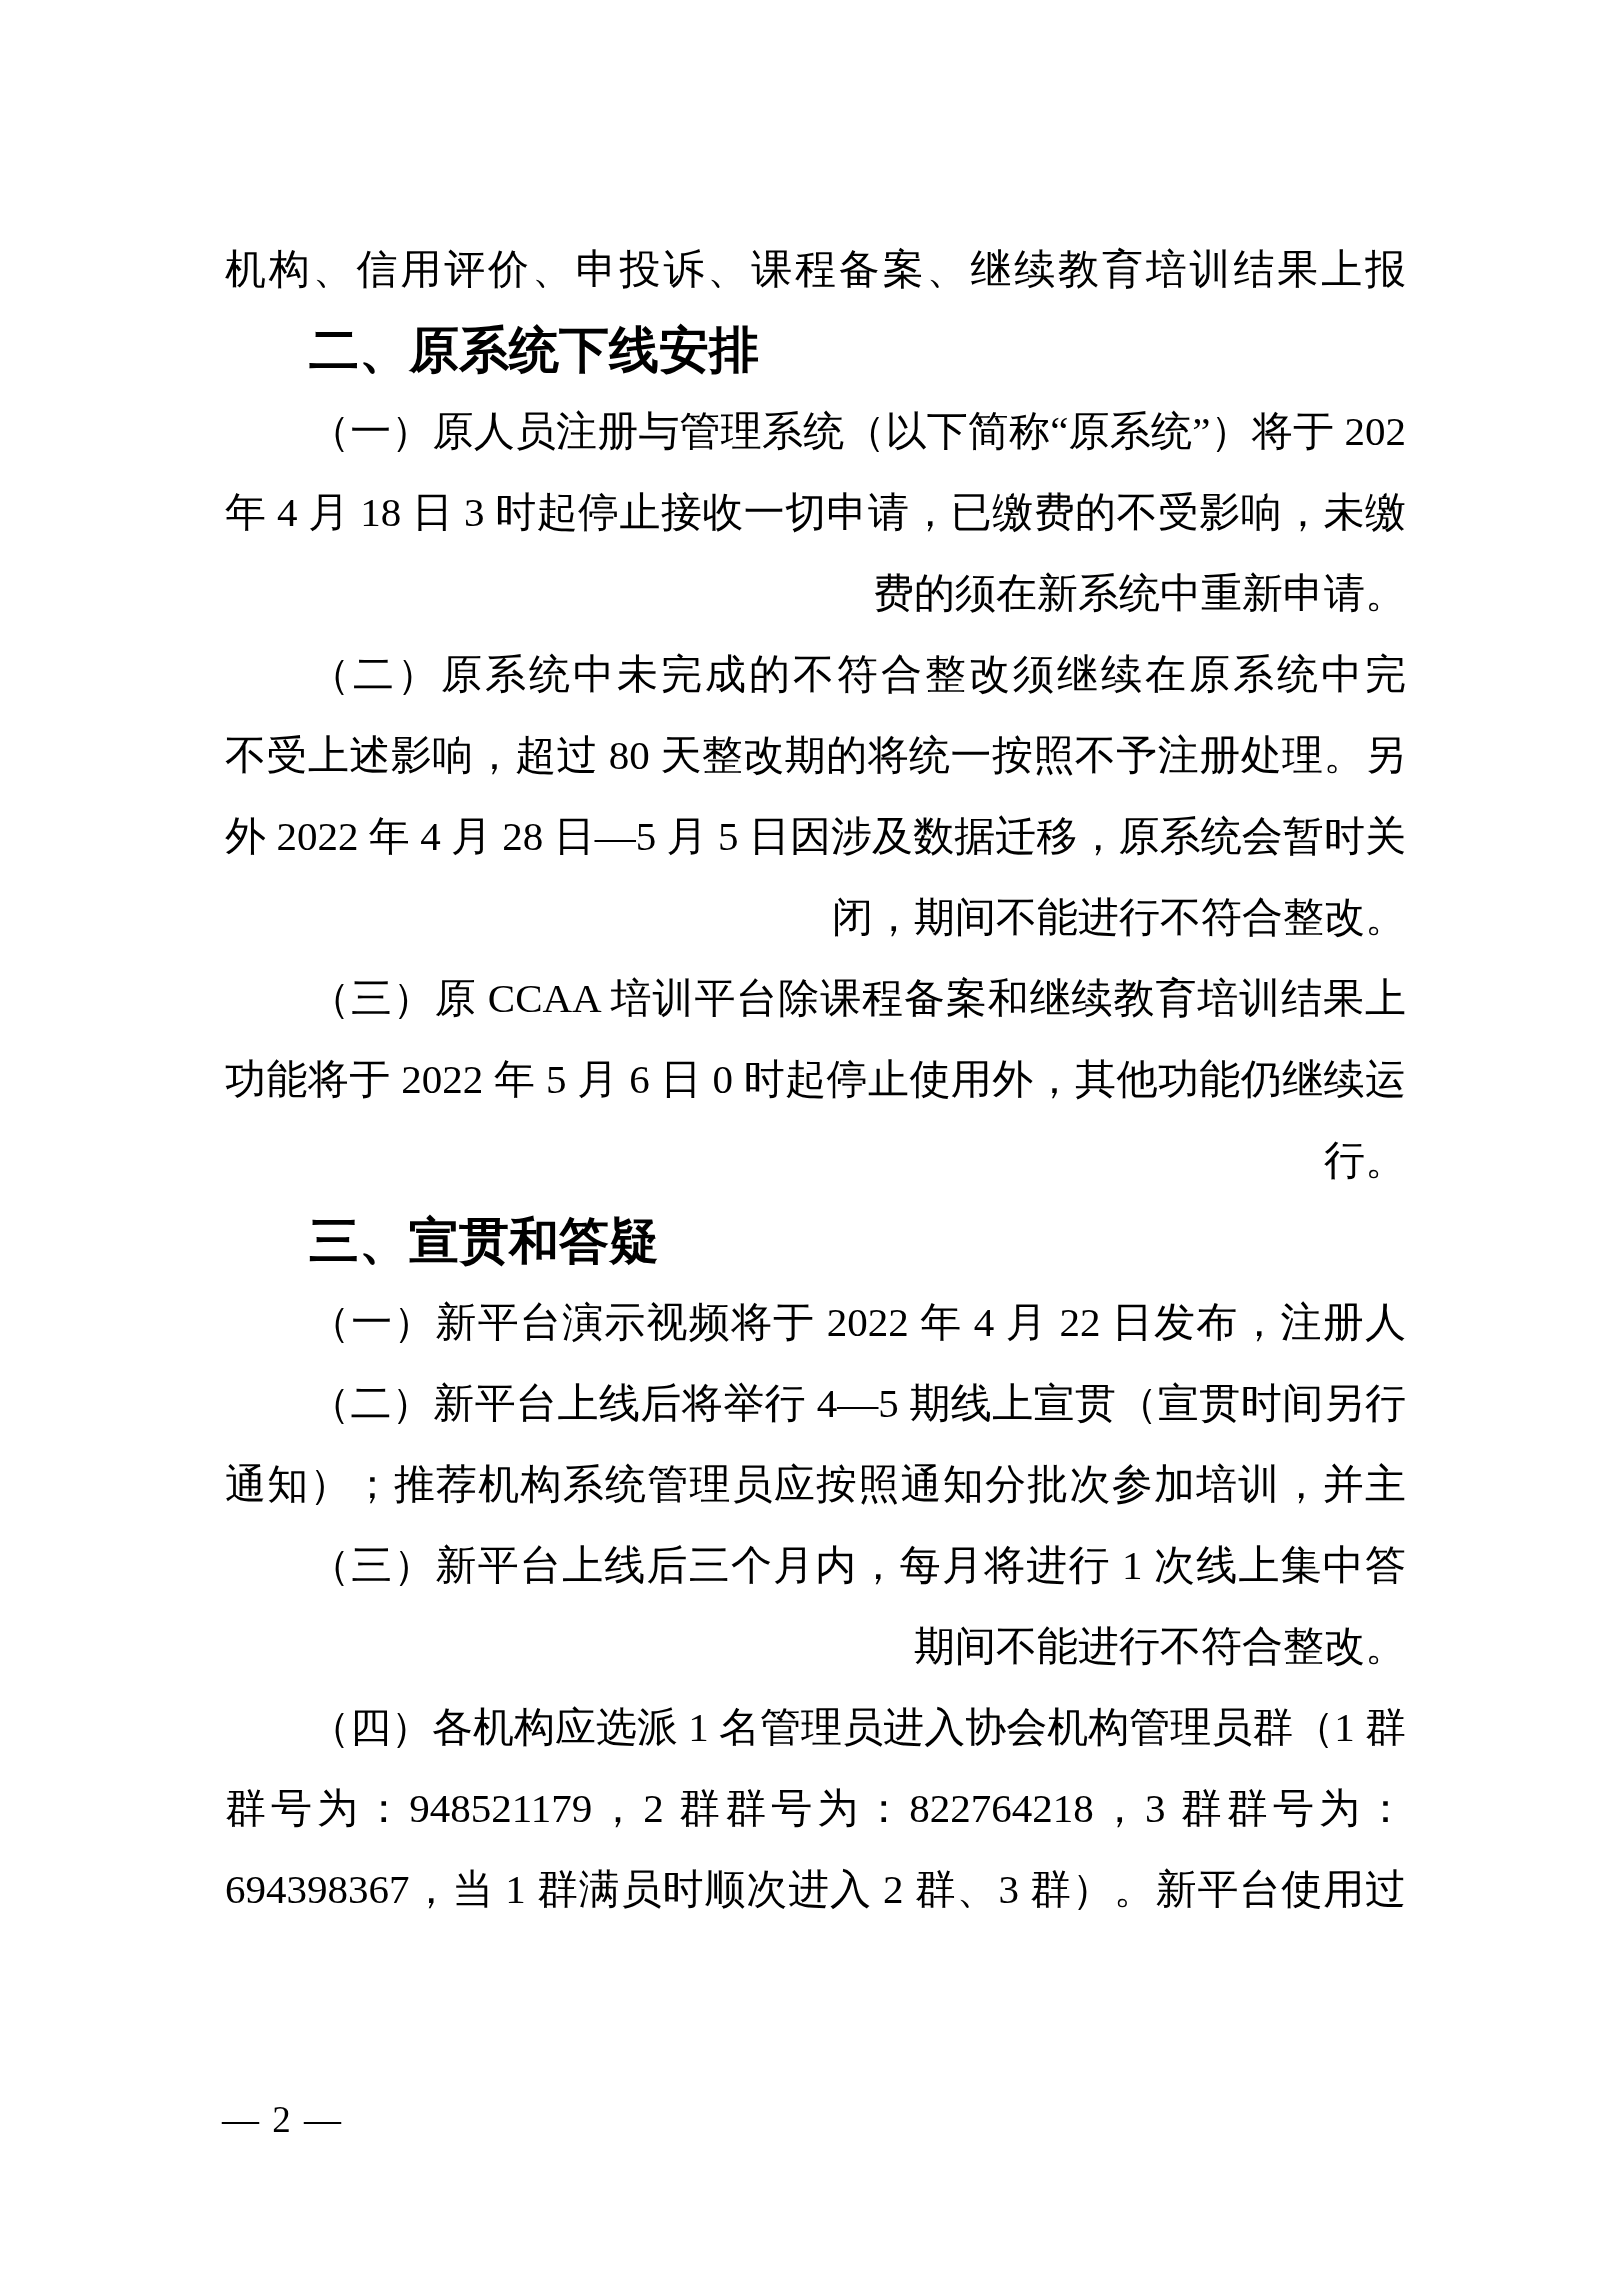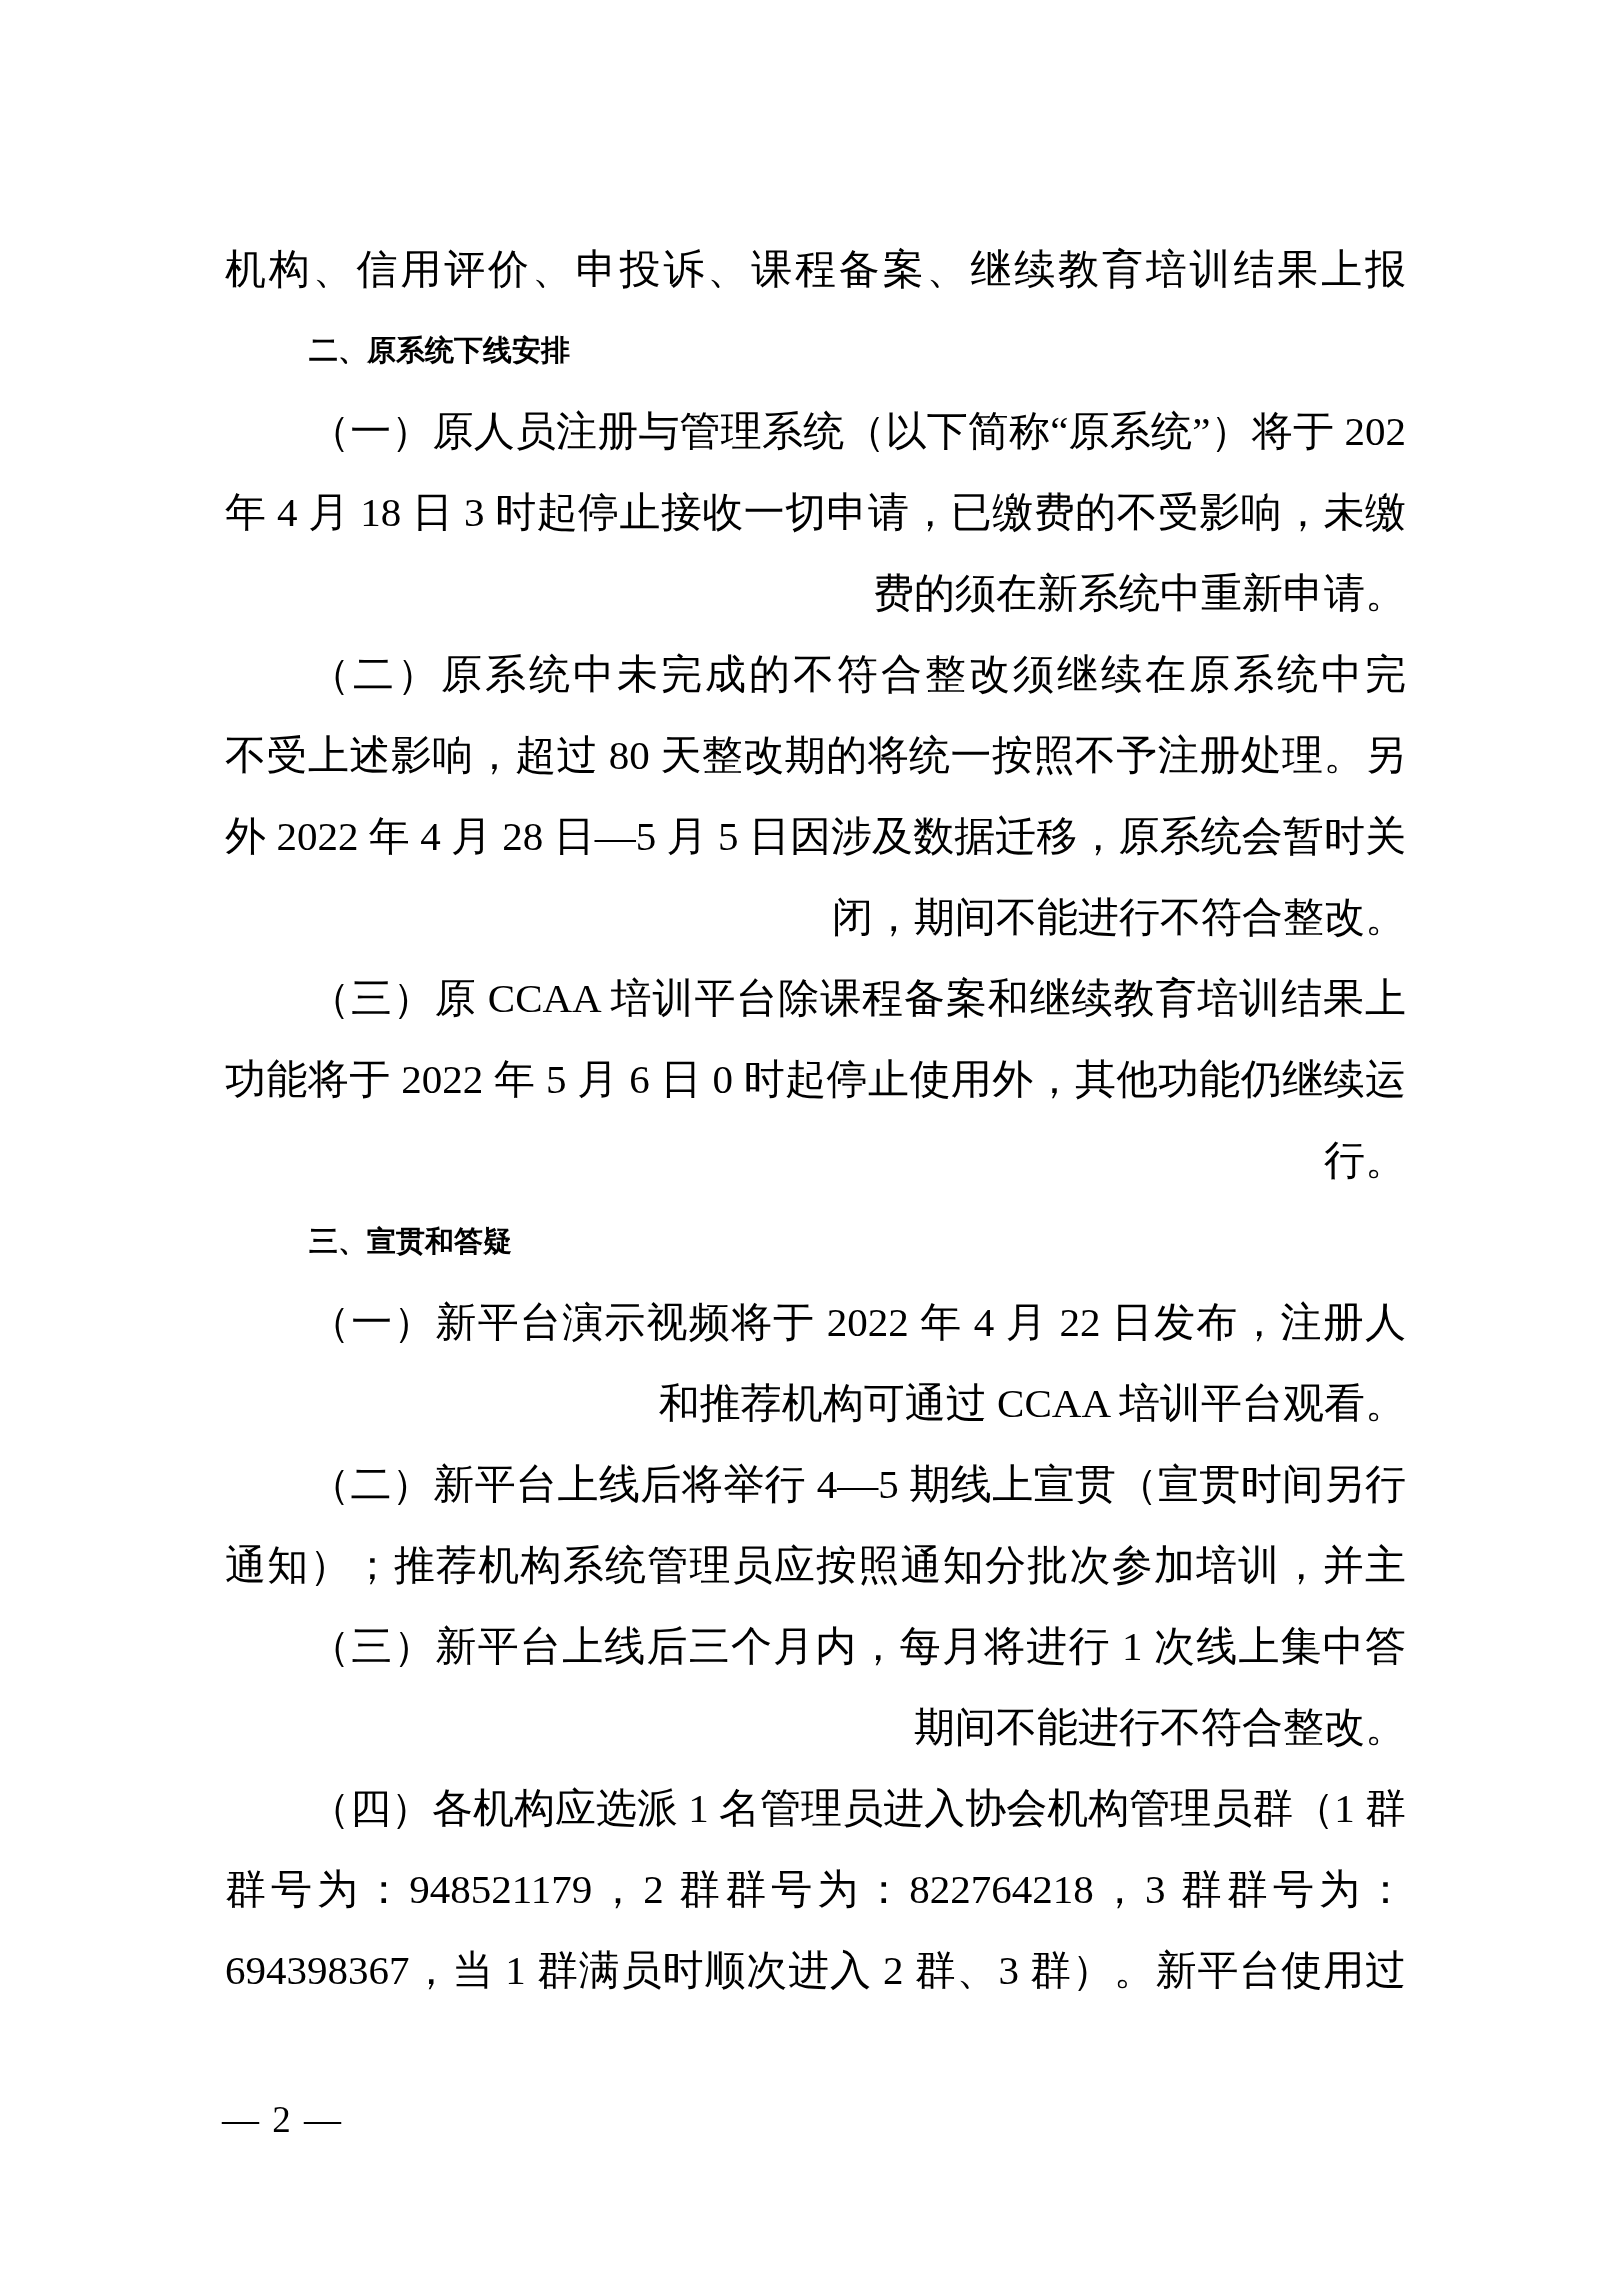--- a/index.html
+++ b/index.html
@@ -33,21 +33,21 @@
   .line.j {
     text-align: justify;
     text-align-last: justify;
   }
   .line.ind {
     text-indent: 84px;
   }
   .line.heading {
     font-family: "Liberation Sans", "DejaVu Sans", sans-serif;
     font-weight: 700;
-    font-size: 29px;
+    font-size: 50px;
     text-align: right;
     text-align-last: left;
   }
   .page-number {
     position: absolute;
     left: 222px;
     top: 2098px;
     font-size: 37px;
     line-height: 43px;
     font-family: "Liberation Serif", "DejaVu Serif", serif;
@@ -66,21 +66,20 @@
     <div class="line">费的须在新系统中重新申请。</div>
     <div class="line ind j">（二）原系统中未完成的不符合整改须继续在原系统中完成，</div>
     <div class="line j">不受上述影响，超过 80 天整改期的将统一按照不予注册处理。另</div>
     <div class="line j">外 2022 年 4 月 28 日—5 月 5 日因涉及数据迁移，原系统会暂时关</div>
     <div class="line">闭，期间不能进行不符合整改。</div>
     <div class="line ind j">（三）原 CCAA 培训平台除课程备案和继续教育培训结果上报</div>
     <div class="line j">功能将于 2022 年 5 月 6 日 0 时起停止使用外，其他功能仍继续运</div>
     <div class="line">行。</div>
     <div class="line heading ind">三、宣贯和答疑</div>
     <div class="line ind j">（一）新平台演示视频将于 2022 年 4 月 22 日发布，注册人员</div>
-    <div class="line">和推荐机构可通过 CCAA 培训平台观看。</div>
     <div class="line ind j">（二）新平台上线后将举行 4—5 期线上宣贯（宣贯时间另行</div>
     <div class="line j">通知）；推荐机构系统管理员应按照通知分批次参加培训，并主动</div>
     <div class="line ind j">（三）新平台上线后三个月内，每月将进行 1 次线上集中答疑，</div>
     <div class="line">期间不能进行不符合整改。</div>
     <div class="line ind j">（四）各机构应选派 1 名管理员进入协会机构管理员群（1 群</div>
     <div class="line j">群号为：948521179，2 群群号为：822764218，3 群群号为：</div>
     <div class="line j">694398367，当 1 群满员时顺次进入 2 群、3 群）。新平台使用过程</div>
   </div>
   <div class="page-number">— 2 —</div>
 </div>

